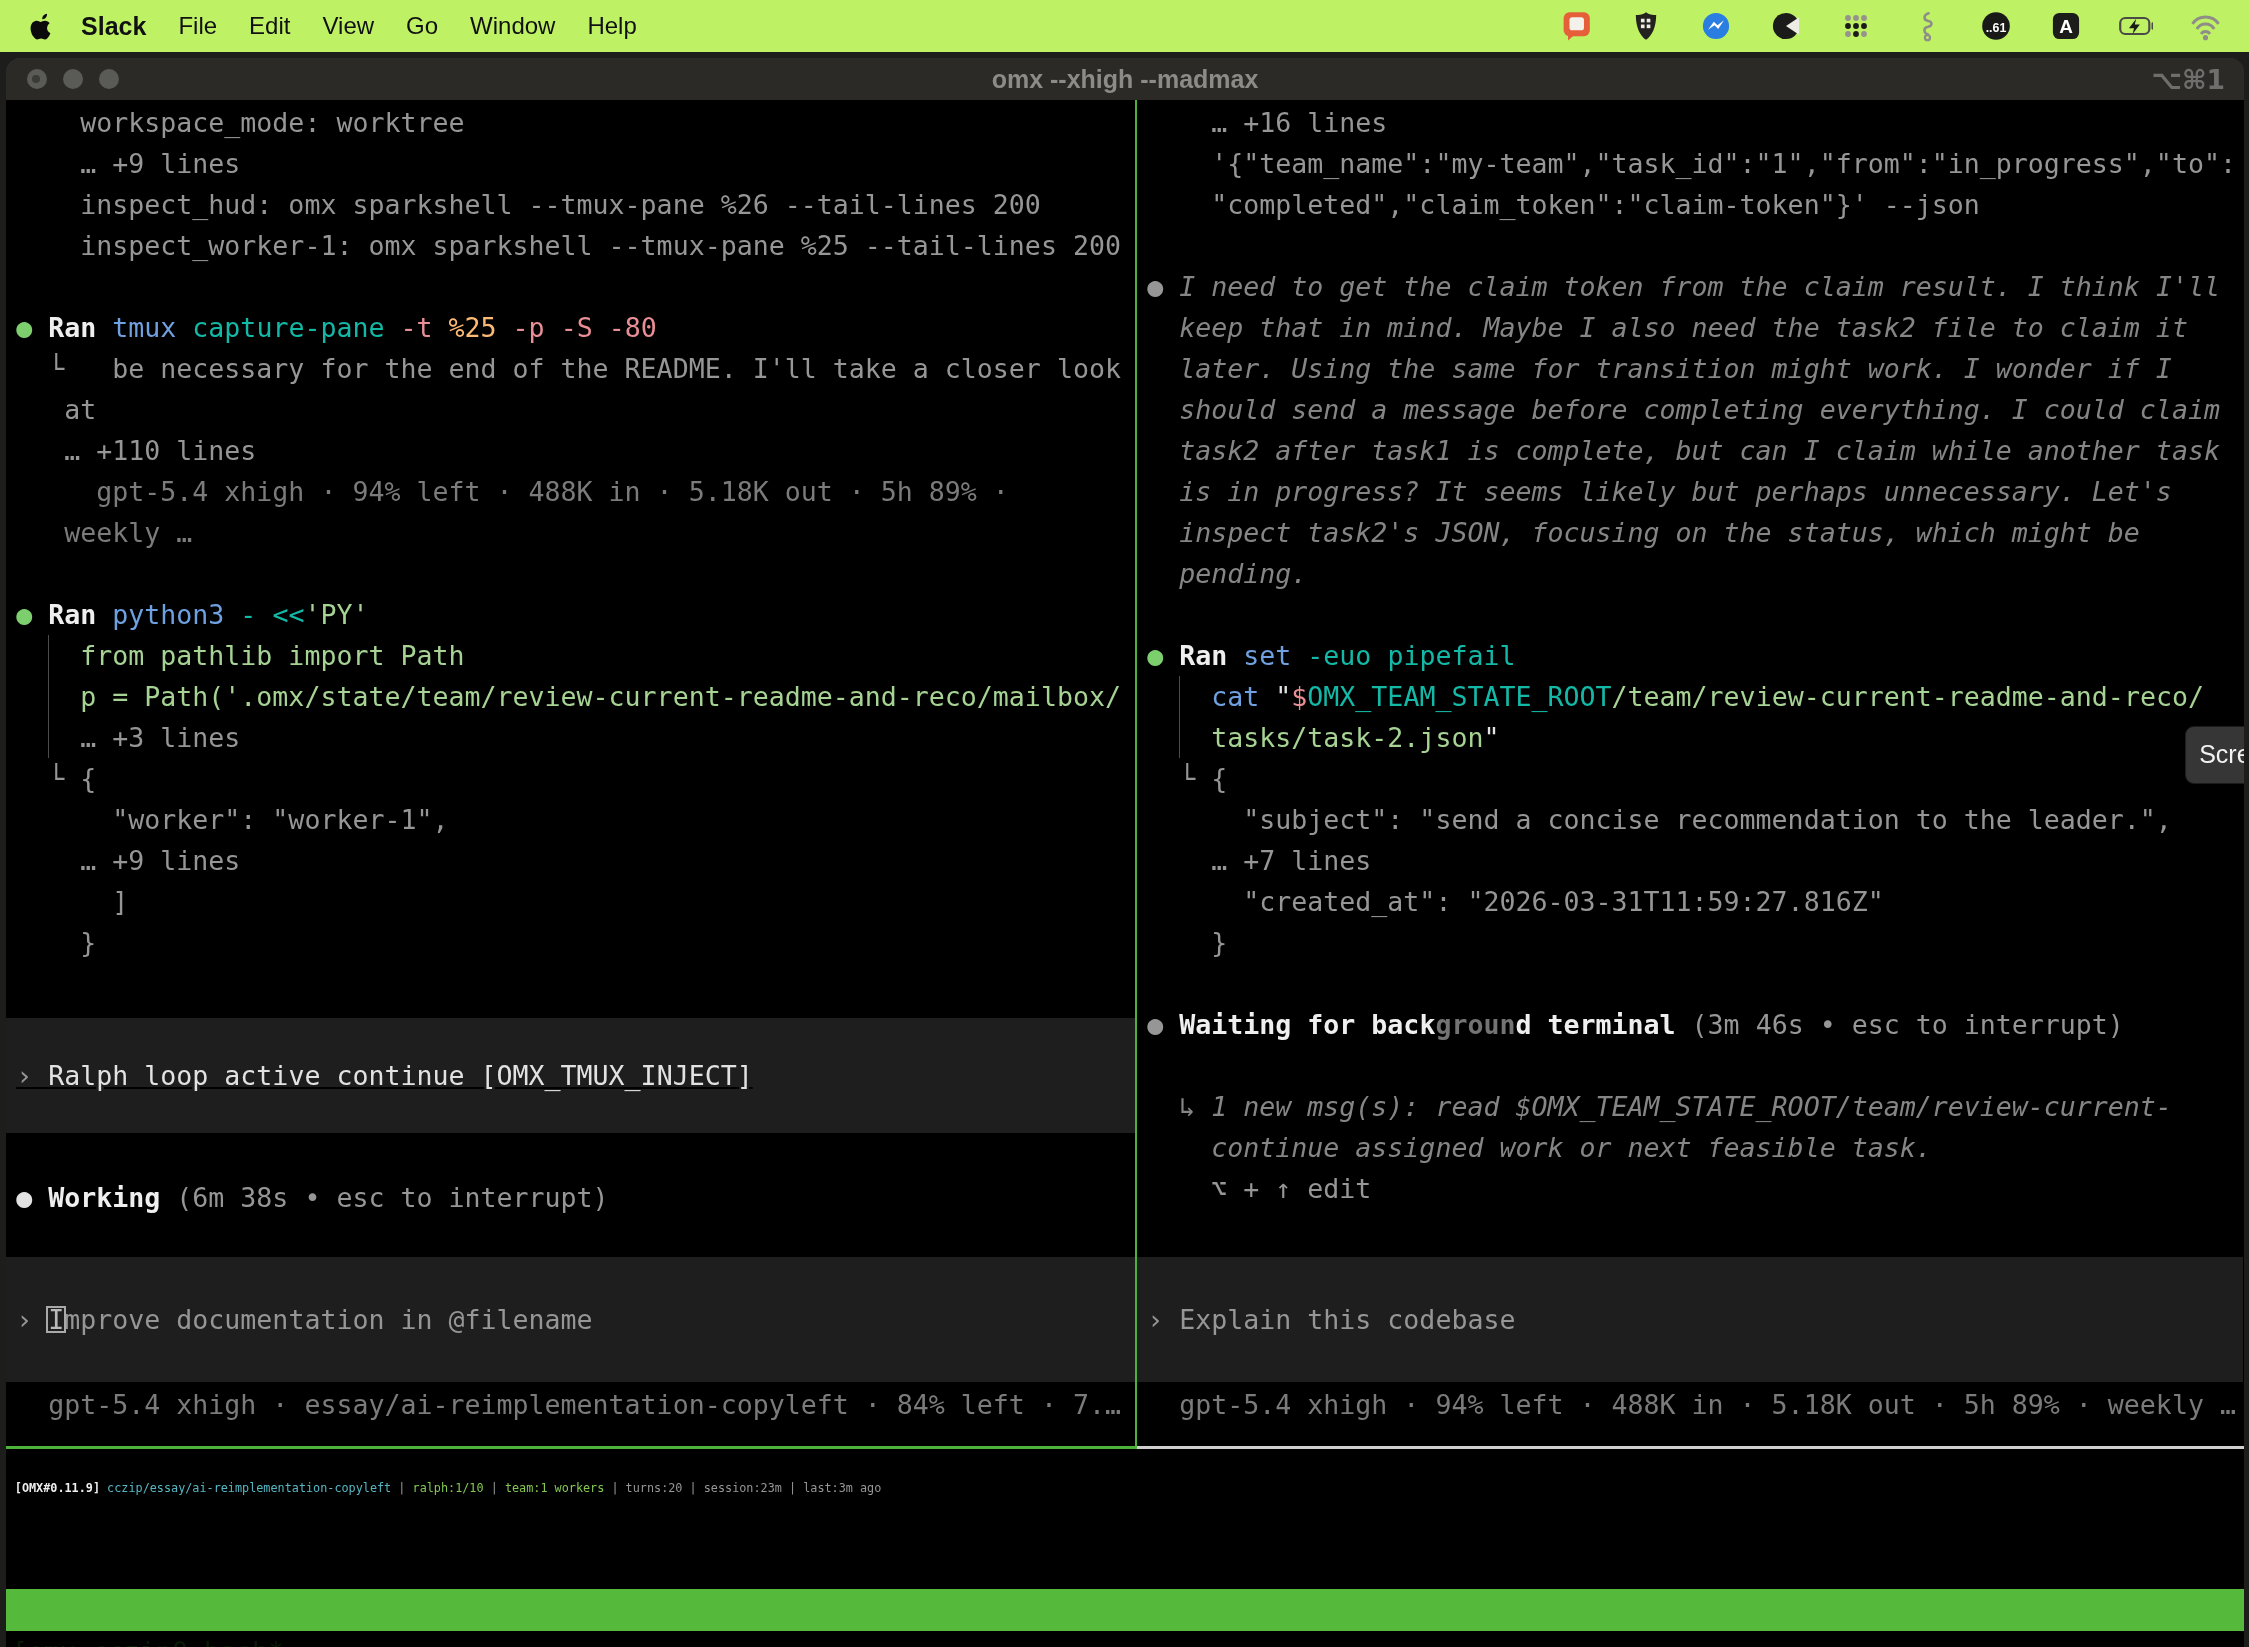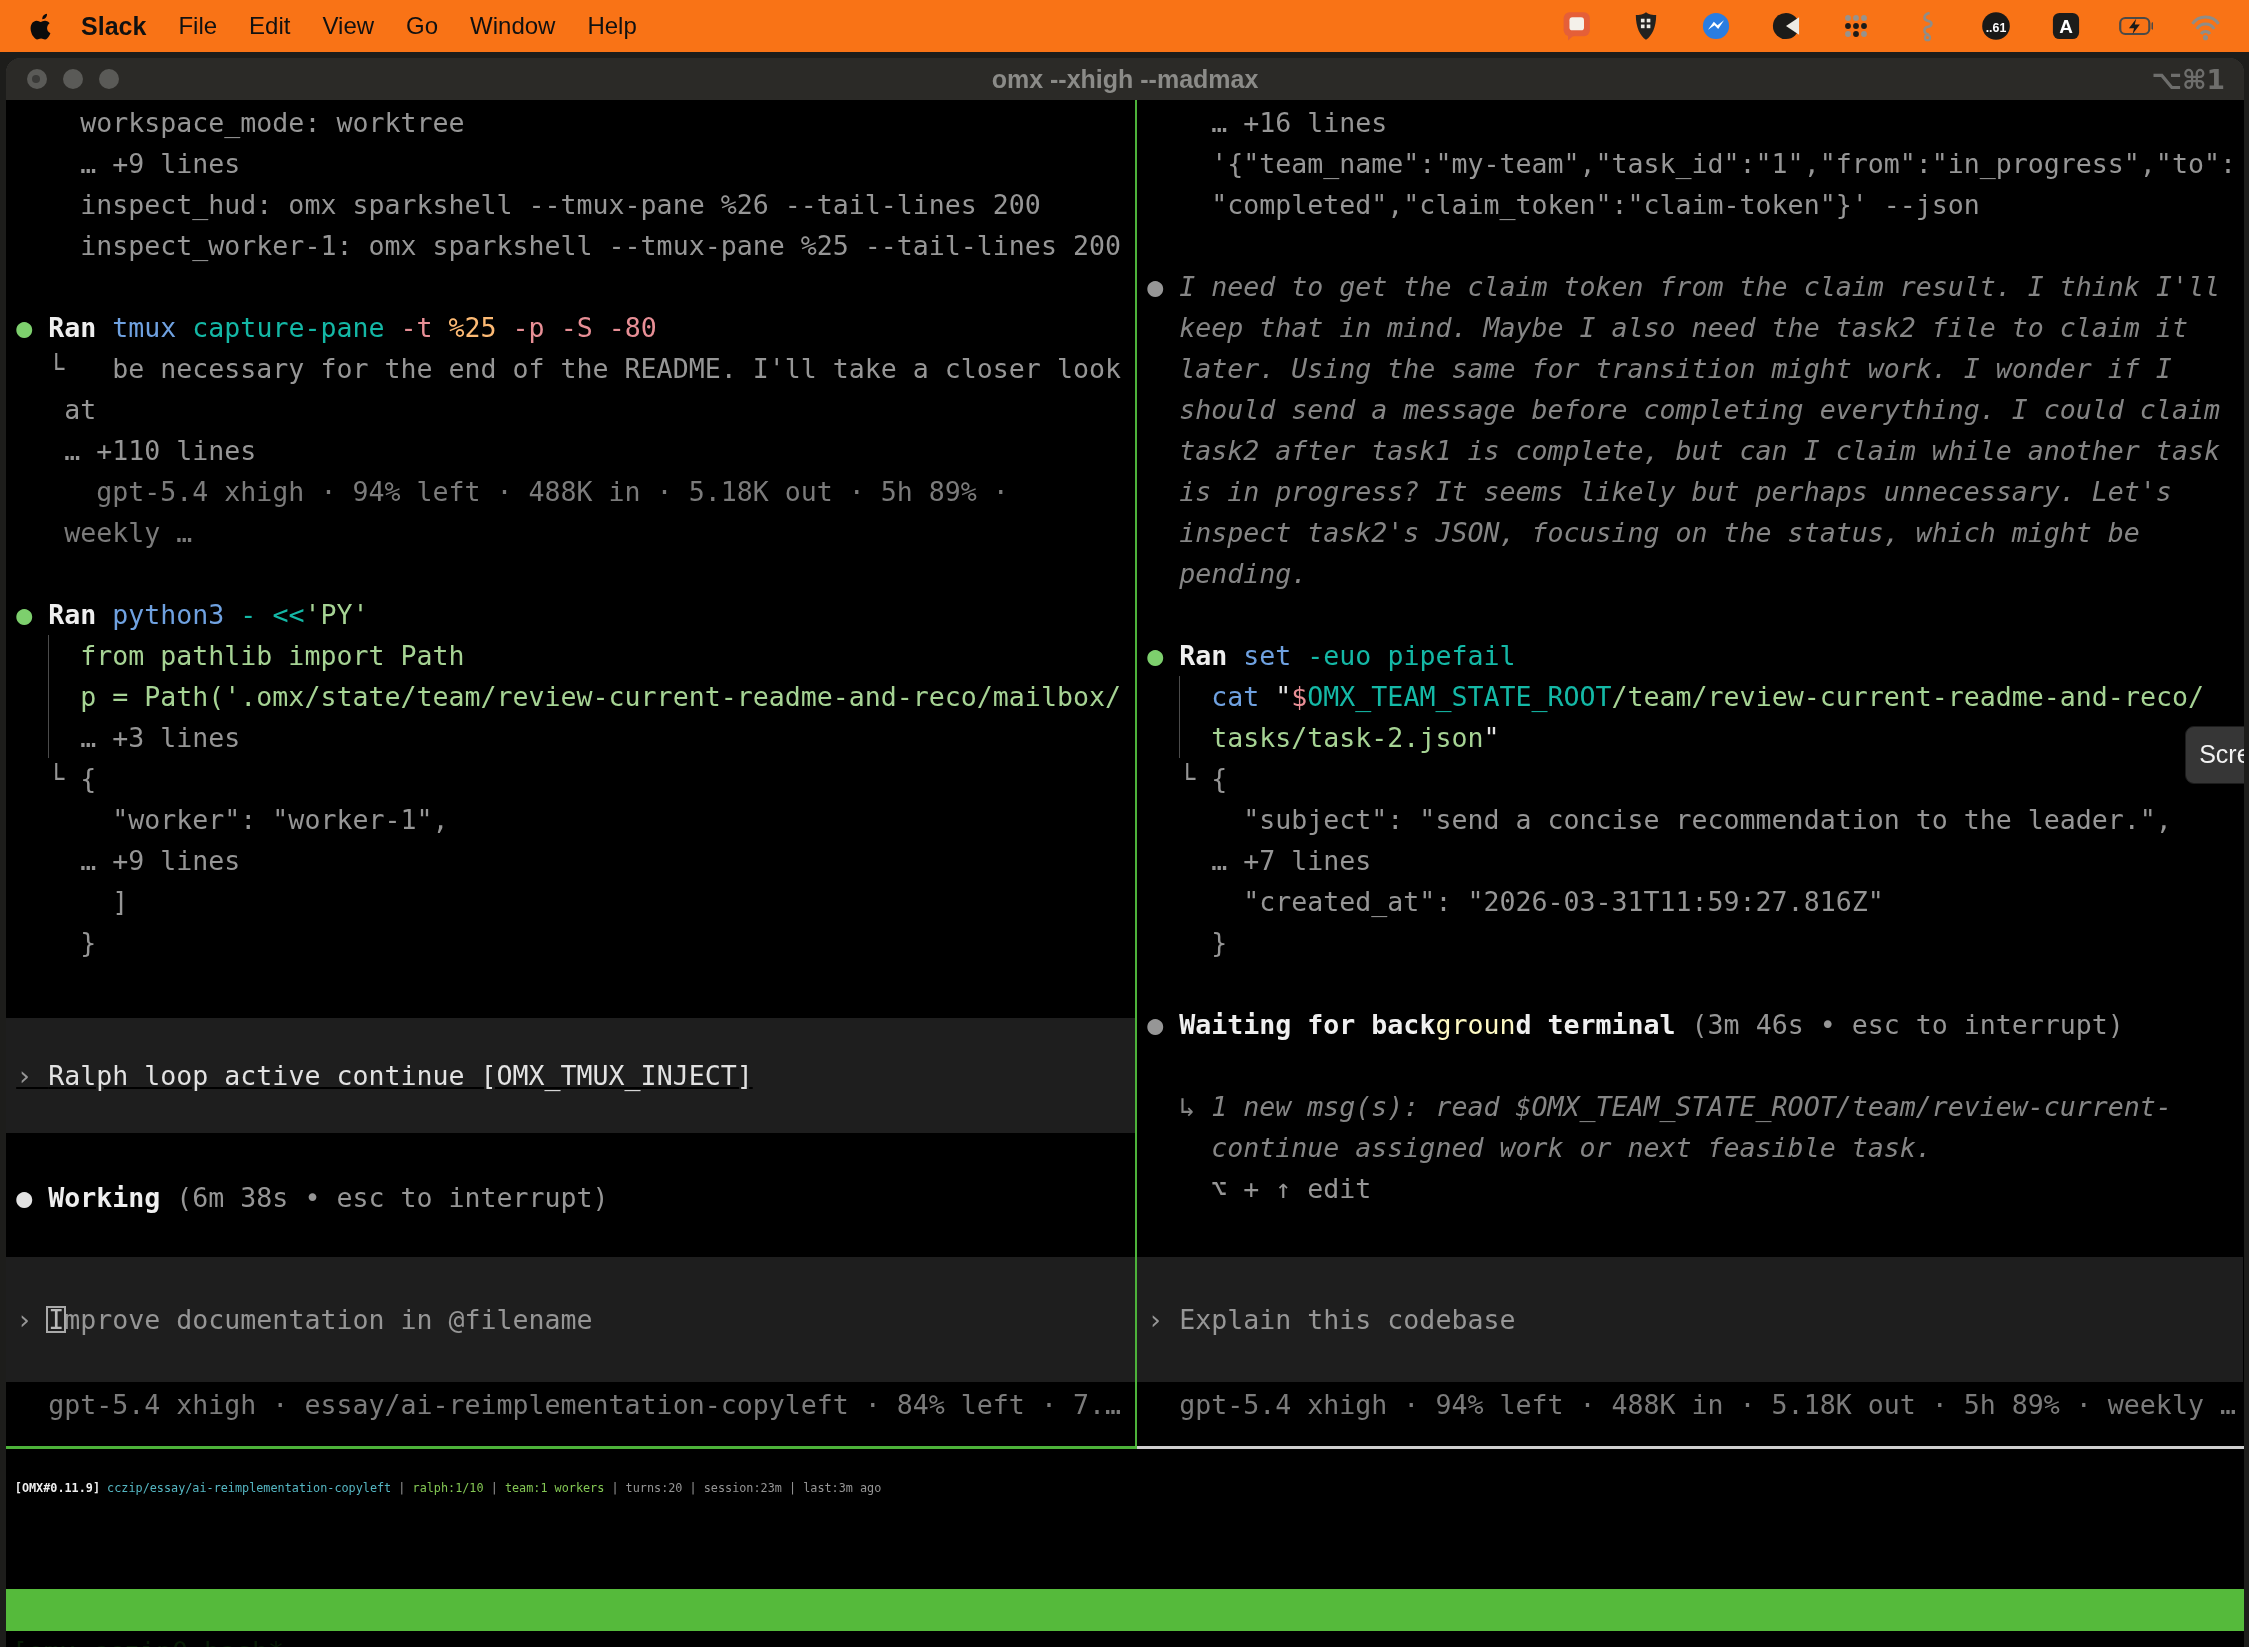--- a/index.html
+++ b/index.html
@@ -1,19 +1,19 @@
 <!DOCTYPE html>
 <html style="font-size:11.8px"><head>
 <meta charset="utf-8">
 <style>
   html,body{margin:0;padding:0;background:#000;}
   .screen{position:relative;width:2250px;height:1648px;background:#1d1d1b;overflow:hidden;
           font-family:"DejaVu Sans Mono", monospace;}
   
-  .menubar{position:absolute;top:0;left:0;right:0;height:52px;background:#f97316;
+  .menubar{position:absolute;top:0;left:0;right:0;height:52px;background:#bef264;
            display:flex;align-items:center;justify-content:space-between;
            font-family:"Liberation Sans", sans-serif;color:#111;}
   .menu-left{display:flex;align-items:center;gap:0;padding-left:25px;}
   .apple{display:flex;align-items:center;margin-right:29.5px;}
   .appname{font-weight:bold;font-size:25px;margin-right:32px;}
   .mitem{font-size:24px;margin-right:32px;}
   .menu-right{display:flex;align-items:center;gap:35px;padding-right:26.6px;}
   .sicon{display:flex;align-items:center;justify-content:center;width:35px;height:35px;}
   
   .window{position:absolute;top:58px;left:5.9px;right:5.9px;bottom:0;background:#000;
@@ -37,21 +37,21 @@
   .ln.guide::before{content:'';position:absolute;left:32px;top:0;height:100%;border-left:1.5px solid #4b4b4b;}
   .band{position:absolute;left:0;right:0;background:#1e1e1e;display:flex;align-items:center;padding-left:10.3px;}
   .band .ln{flex:1;}
   .band-a{top:918px;height:115px;text-decoration:underline;}
   .band-b{top:1157px;height:125px;}
   .absline{position:absolute;left:0;right:0;padding-left:10.3px;}
   .working{top:1077px;}
   .statusline{top:1284px;}
   
   .g{color:#969696}.dim{color:#7b7b7b}.w{color:#e2e2e2}
-  .wb{color:#efefef;font-weight:bold}.gbd{color:#fef9c3;font-weight:normal}
+  .wb{color:#efefef;font-weight:bold}.gbd{color:#737373;font-weight:bold}
   .gb{color:#7dcf6d}.bl{color:#6fa1e0}.lav{color:#14b8a6}.pk{color:#e88f96}
   .or{color:#fdba74}.gr{color:#a6d394}.it{color:#858585;font-style:italic}
   .cy{color:#55b7c3}.lg{color:#84c854}
   .cur{color:#b9b9b9;position:relative;}
   .cur::after{content:'';position:absolute;left:-2.2px;right:-1.5px;top:2.2px;bottom:2.2px;border:2.2px solid #a9a9a9;}
   .tooltip{position:absolute;left:2179px;top:626px;width:96px;height:56px;background:#363636;
            border:0.7px solid #1c1c1c;border-radius:8.9px;color:#f2f2f2;
            font-family:"Liberation Sans", sans-serif;font-size:25px;line-height:55px;
            padding-left:13.3px;overflow:hidden;white-space:nowrap;}
   

